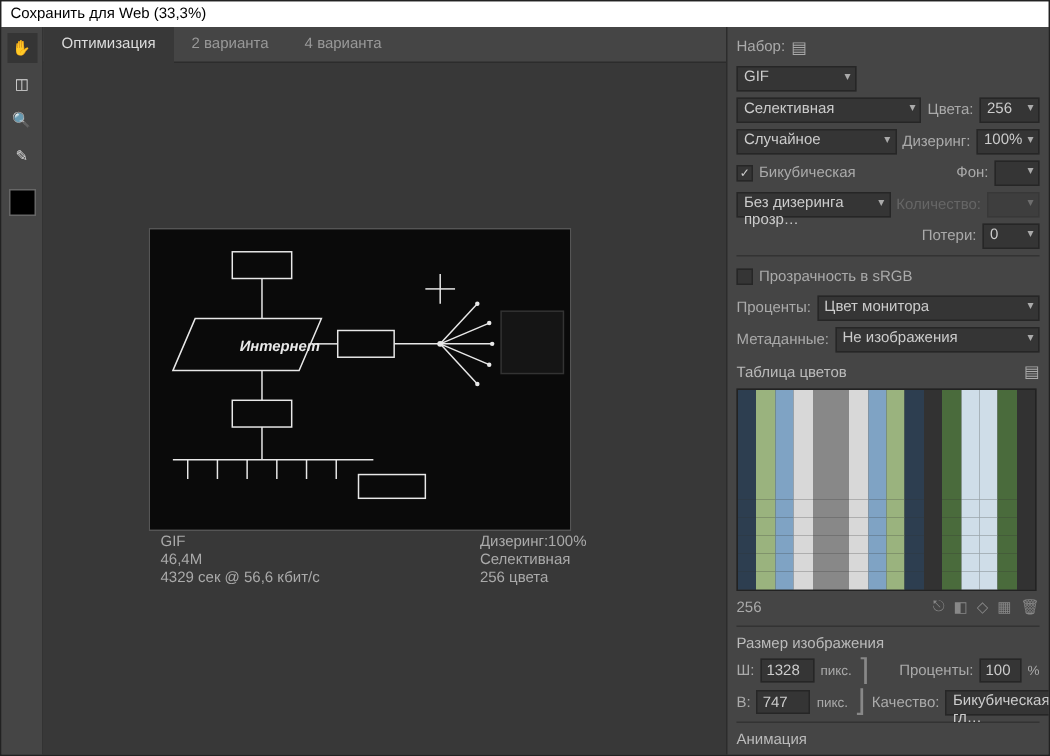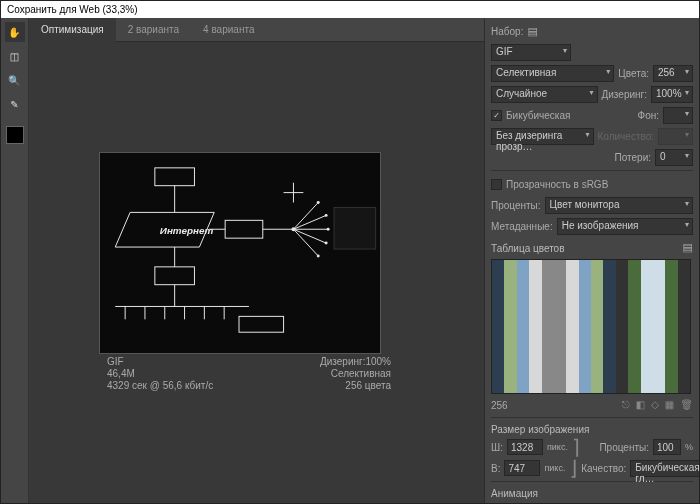--- a/index.html
+++ b/index.html
@@ -13,21 +13,21 @@
   .swatch { width:18px; height:18px; background:#000; border:1px solid #666; margin-top:8px; }
   .main { flex:1; display:flex; flex-direction:column; background:#383838; }
   .tabs { height:24px; display:flex; align-items:center; background:#454545; border-bottom:1px solid #2c2c2c; }
   .tab { padding:0 12px; height:24px; display:flex; align-items:center; color:#999; cursor:pointer; }
   .tab.active { background:#383838; color:#ddd; }
   .canvas { flex:1; background:#383838; position:relative; display:flex; align-items:center; justify-content:center; }
   .preview { width:282px; height:202px; background:#0b0b0b; position:relative; border:1px solid #555; overflow:hidden; }
   .preview svg { width:100%; height:100%; }
   .statusline { display:flex; justify-content:space-between; padding:2px 8px; color:#aaa; font-size:9px; }
   .statusline .col { display:flex; flex-direction:column; gap:1px; }
-  .statusline .col.r { text-align:right; }
+  .statusline .col.r { }
   .select, .dd { background:#353535; color:#ccc; border:1px solid #262626; padding:1px 14px 1px 4px; height:17px; position:relative; cursor:pointer; }
   .select::after, .dd::after { content:"▾"; position:absolute; right:3px; top:1px; font-size:8px; color:#aaa; }
   .right { width:215px; background:#454545; border-left:1px solid #2c2c2c; display:flex; flex-direction:column; padding:4px 6px; gap:3px; overflow:hidden; }
   .row { display:flex; align-items:center; gap:4px; height:18px; }
   .row label { color:#aaa; white-space:nowrap; }
   .row .grow { flex:1; }
   .input { background:#353535; border:1px solid #262626; color:#ccc; padding:1px 3px; height:16px; }
   .chk { width:11px; height:11px; background:#353535; border:1px solid #262626; display:inline-flex; align-items:center; justify-content:center; font-size:8px; cursor:pointer; }
   .section-title { color:#bbb; margin-top:2px; }
   .palette { width:200px; height:135px; background:#333; border:1px solid #222; display:grid; grid-template-columns:repeat(16,1fr); grid-template-rows:repeat(11,1fr); }

